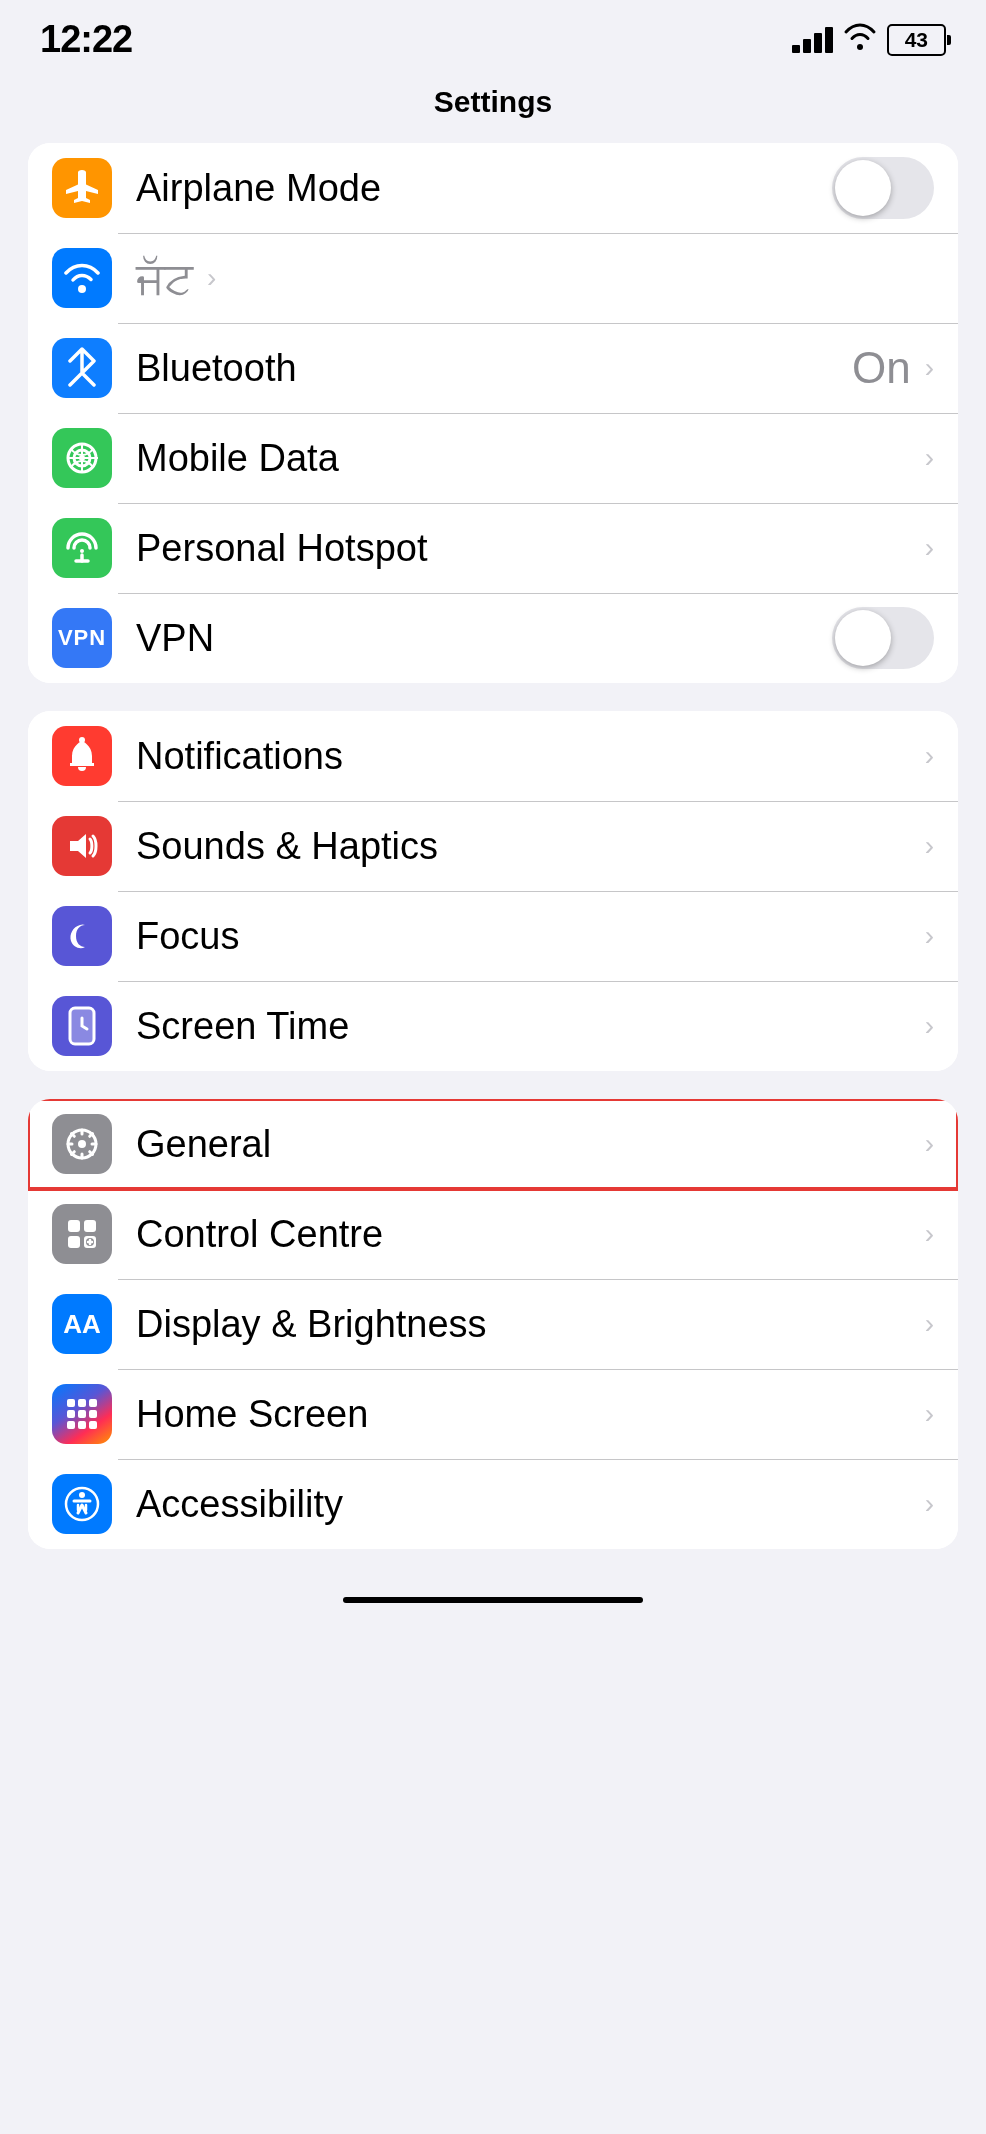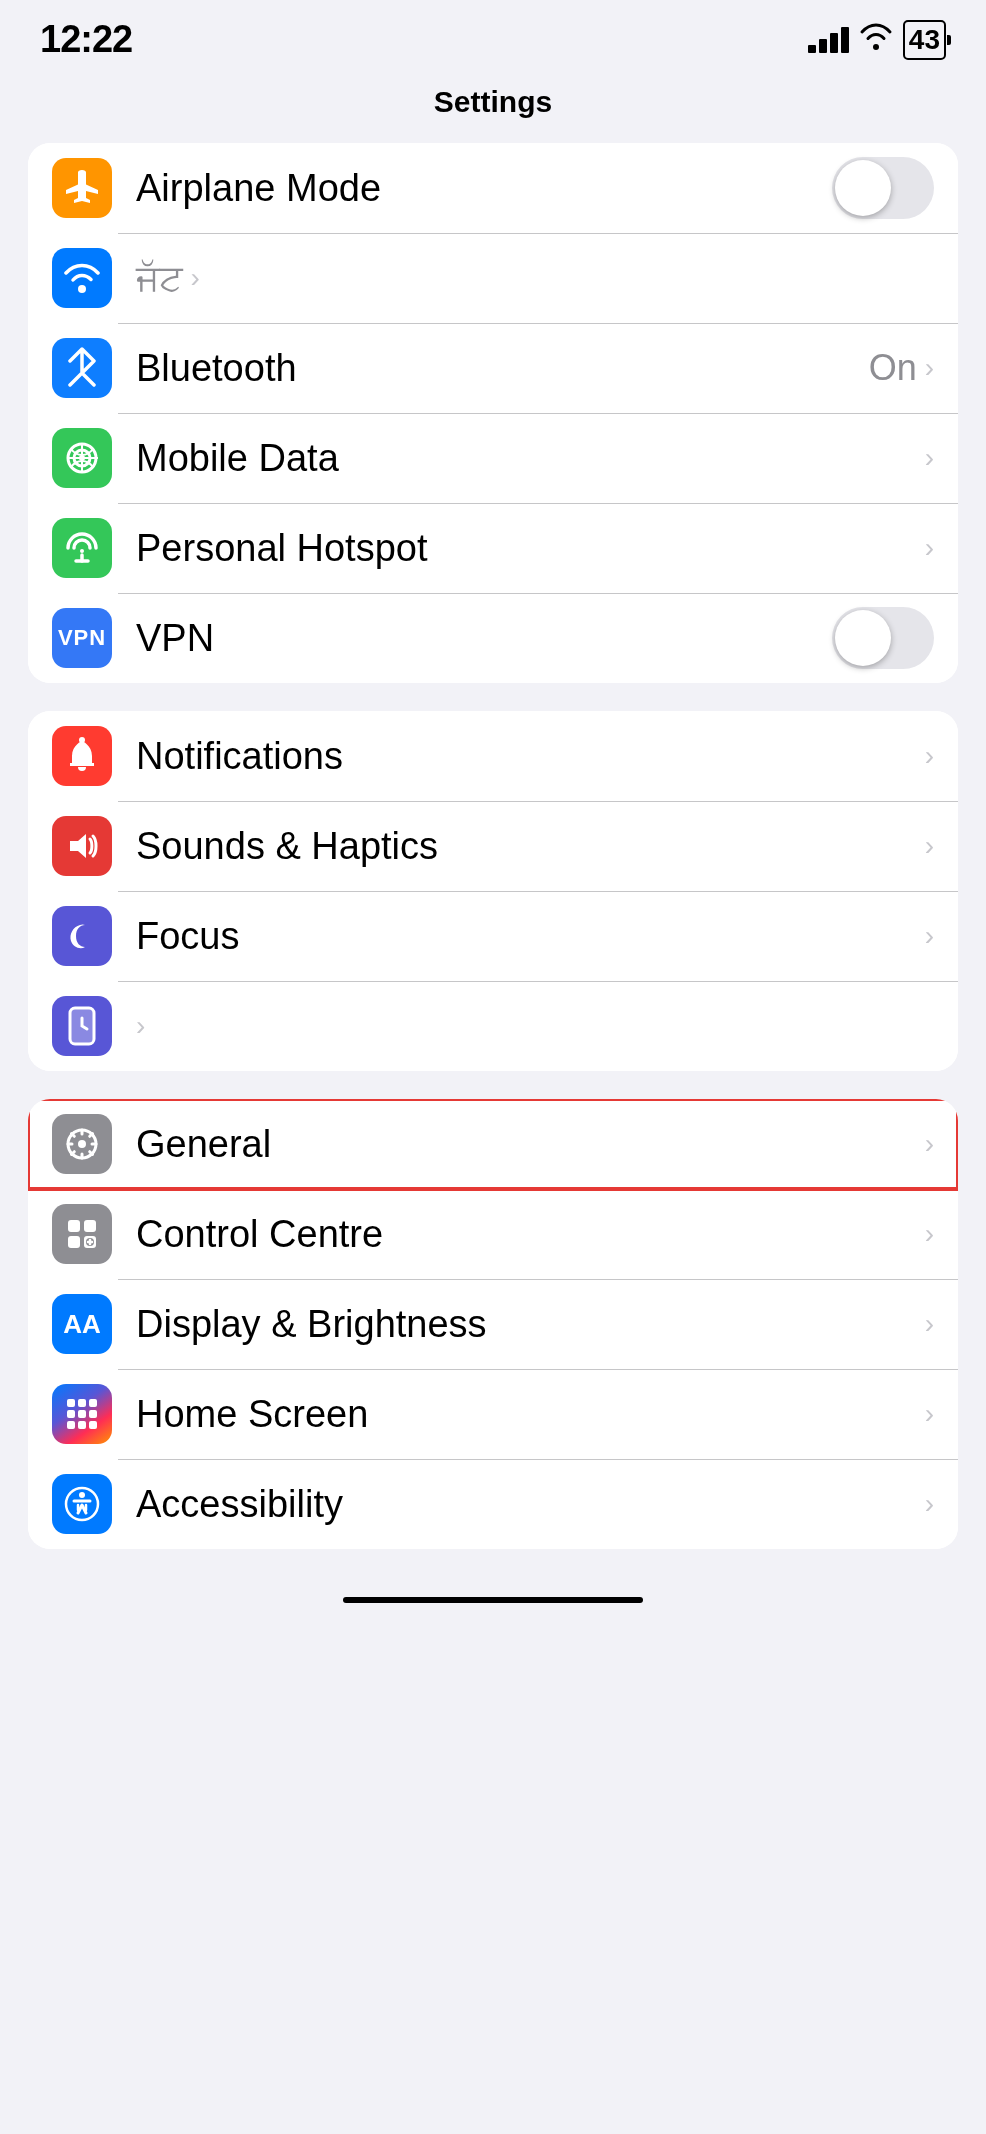--- a/index.html
+++ b/index.html
@@ -37,22 +37,22 @@
       display: block;
       width: 8px;
       background: #000;
       border-radius: 1px;
     }
     .battery-box {
       display: flex;
       align-items: flex-start;
       border: 2.5px solid #000;
       border-radius: 5px;
-      padding: 2px 4px;
-      font-size: 28px;
+      padding: 2px 16px;
+      font-size: 21px;
       font-weight: 600;
       color: #000;
       position: relative;
       gap: 3px;
     }
     .battery-box::after {
       content: '';
       display: block;
       width: 4px;
       height: 10px;
@@ -116,23 +116,23 @@
     }
 
     .row-label {
       flex: 1;
       font-size: 38px;
       color: #000;
       font-weight: 400;
     }
 
     .row-value {
-      font-size: 36px;
+      font-size: 44px;
       color: #8e8e93;
-      margin-right: 8px;
+      margin-right: 14px;
     }
 
     .chevron {
       color: #c7c7cc;
       font-size: 28px;
       font-weight: 300;
     }
 
     
     .toggle {
@@ -321,20 +321,21 @@
   </div>
 
   <div class="settings-row">
     <div class="row-icon" style="background:#5856d6;">
       <svg width="32" height="40" viewBox="0 0 32 40" fill="none">
         <rect x="4" y="2" width="24" height="36" rx="5" fill="white" opacity="0.3"></rect>
         <rect x="4" y="2" width="24" height="36" rx="5" stroke="white" stroke-width="3" fill="none"></rect>
         <path d="M16 12V20L21 23" stroke="white" stroke-width="3" stroke-linecap="round"></path>
       </svg>
     </div>
+    <span class="row-label">Screen Time</span>
     <span class="chevron">›</span>
   </div>
 
 </div>
 
 <div class="settings-group">
 
   <div class="settings-row highlighted">
     <div class="row-icon" style="background:#8e8e93;">
       <svg width="36" height="36" viewBox="0 0 36 36" fill="none">

